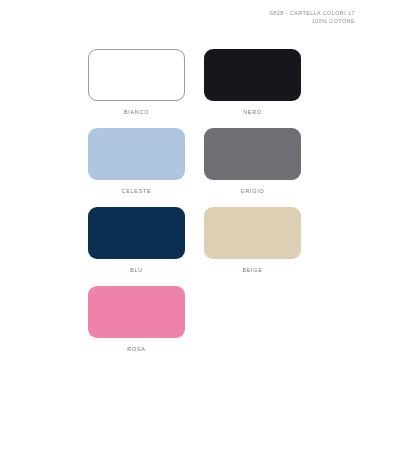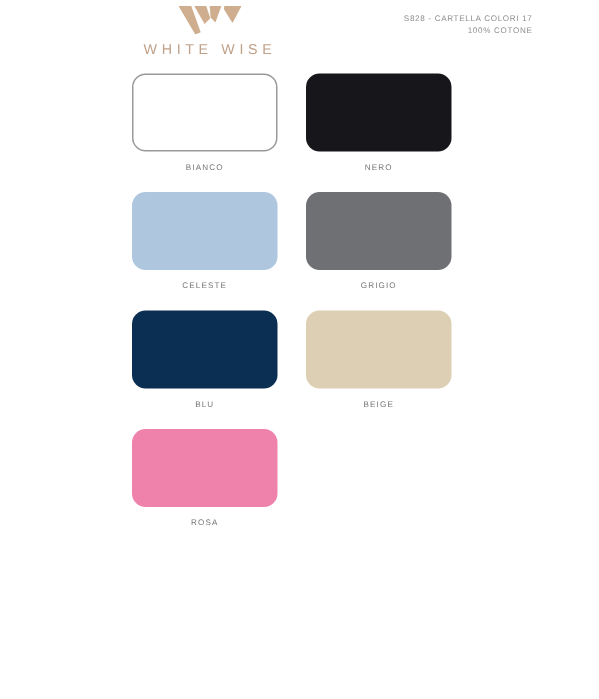--- a/index.html
+++ b/index.html
@@ -84,29 +84,20 @@
     white-space:nowrap;
   }
 </style>
 </head>
 <body>
 
 <div class="page">
 
   <div class="header">
 
-    <div class="brand">
-      <svg class="brand-mark" viewBox="0 0 42 19">
-        <polygon points="0,0 8.5,0 14.8,17.5 11.2,19 " fill="#cfae90"></polygon>
-        <polygon points="10.5,0 18.5,0 21.2,8.2 17.4,12.0" fill="#cfae90"></polygon>
-        <polygon points="20.8,0 28.6,0 24.6,11.0 21.4,7.6" fill="#cfae90"></polygon>
-        <polygon points="30.6,0 42,0 36.0,11.4 30.2,2.0" fill="#cfae90"></polygon>
-      </svg>
-      <span class="brand-name">WHITE WISE</span>
-    </div>
 
     <div class="meta">
       <span class="meta-line">S828 - CARTELLA COLORI 17</span>
       <span class="meta-line">100% COTONE</span>
     </div>
 
   </div>
 
   <div class="grid">
       <div class="row">

